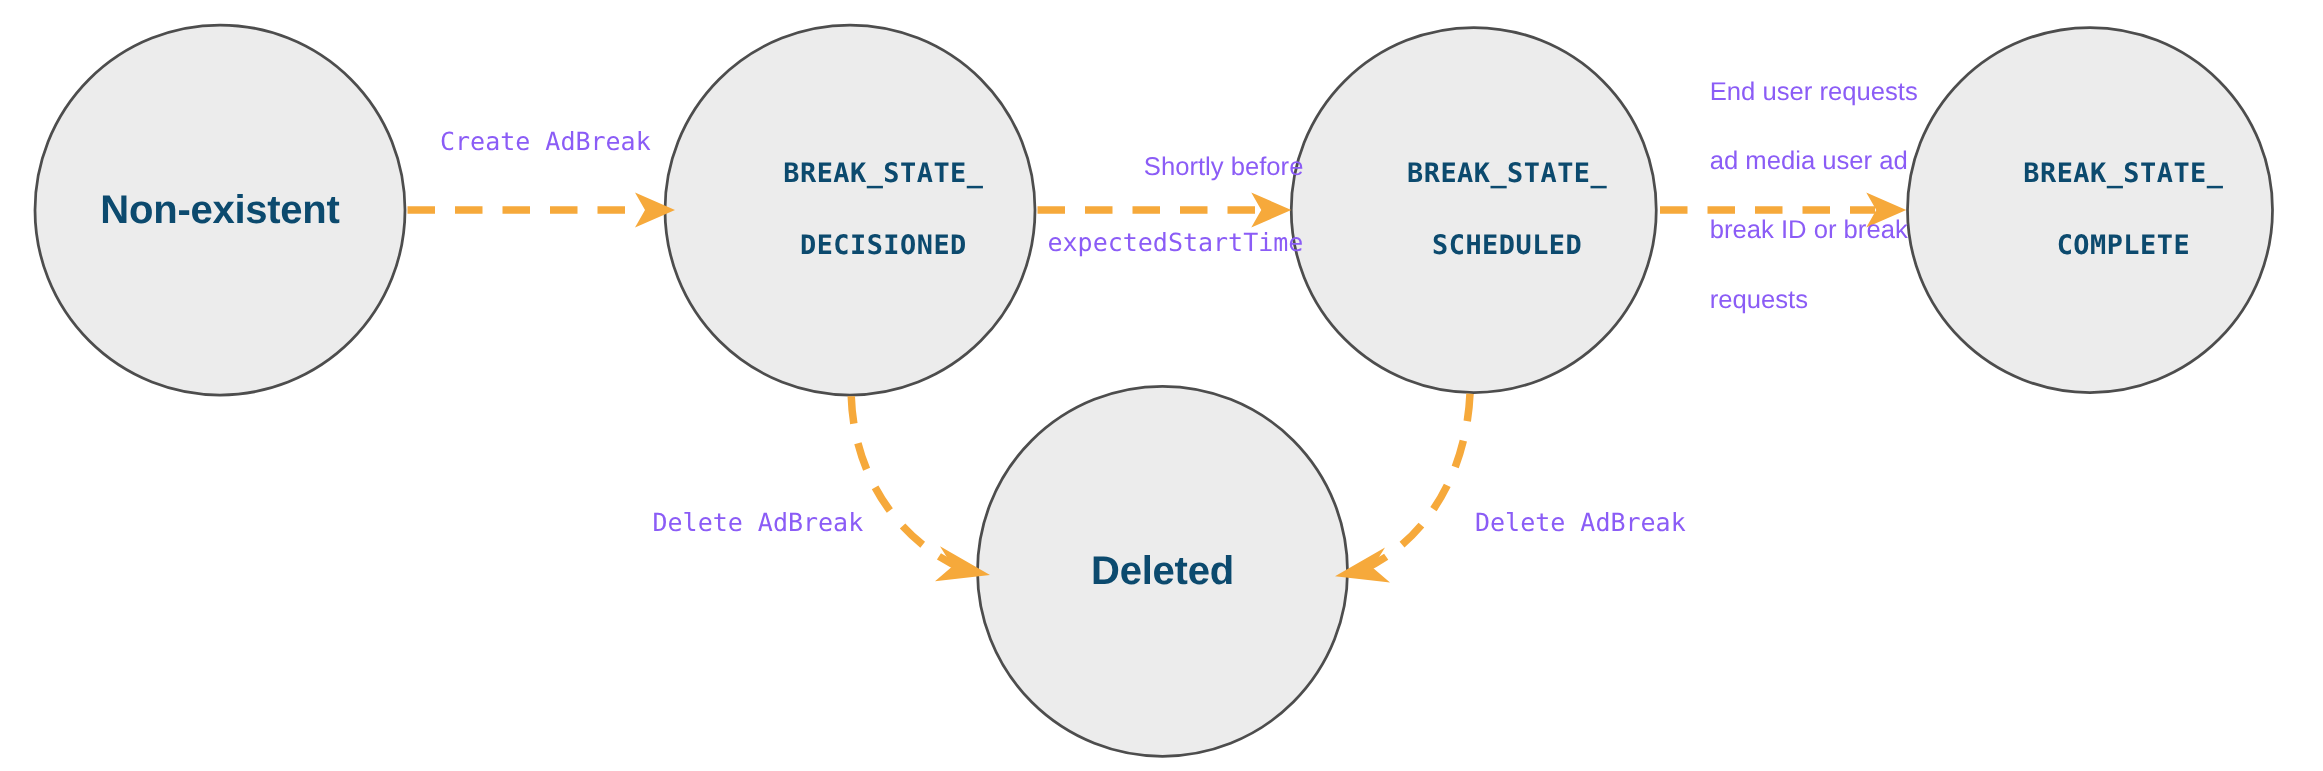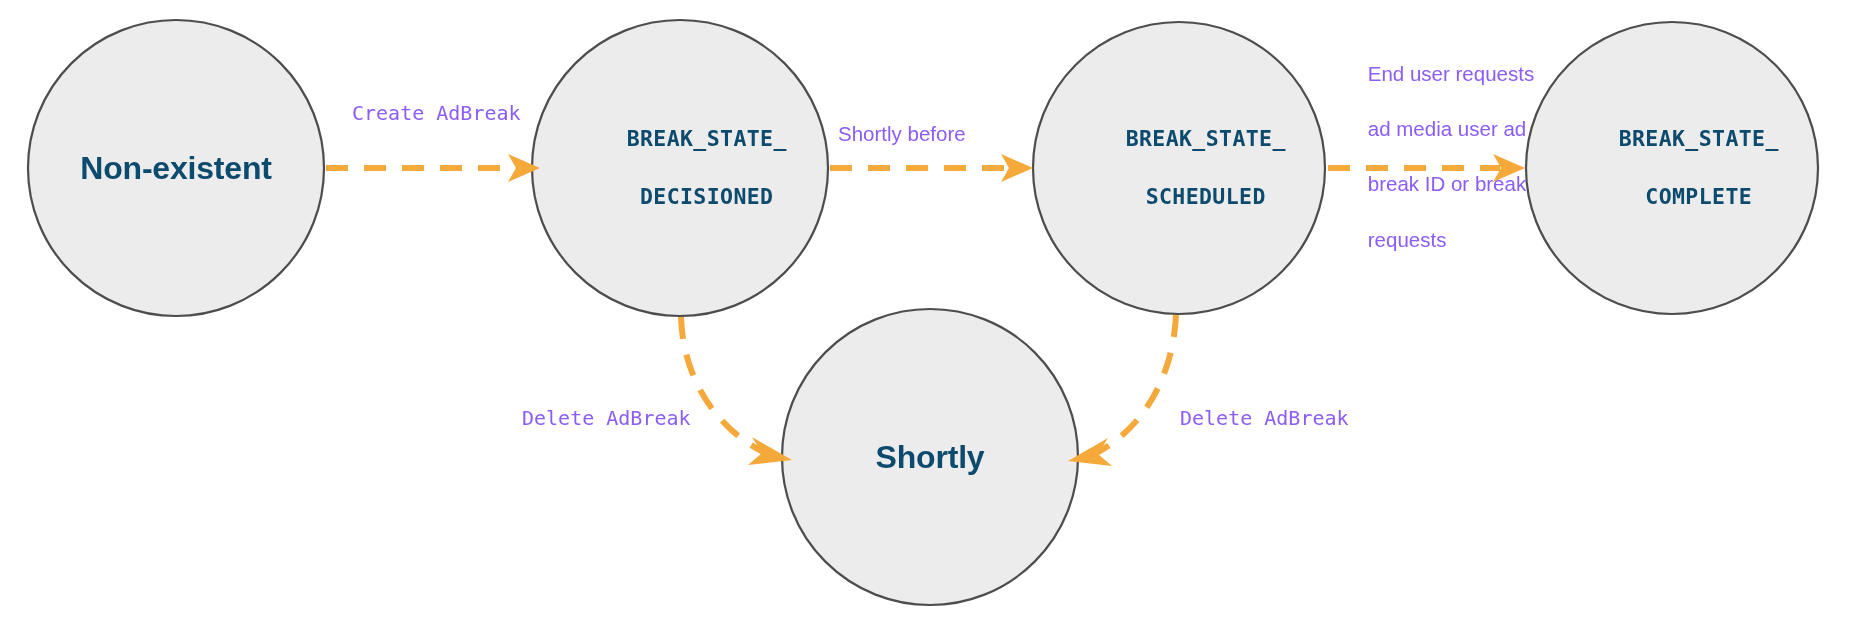--- a/index.html
+++ b/index.html
@@ -136,26 +136,27 @@
   <div class="node-label code" style="left:1179px; top:168px;">
     <span>BREAK_STATE_</span><br>
     <span>SCHEDULED</span>
   </div>
 
   <div class="node-label code" style="left:1672px; top:168px;">
     <span>BREAK_STATE_</span><br>
     <span>COMPLETE</span>
   </div>
 
-  <div class="node-label plain" style="left:930px; top:457px;">Shortly</div>
+  <div class="node-label plain" style="left:930px; top:457px;">Deleted</div>
 
   <div class="edge-label code" style="left:352px; top:100px;">Create AdBreak</div>
 
   <div class="edge-label mixed" style="left:838px; top:86px;text-align:right;">
     <span class="l-prose">Shortly before</span>
+    <span class="l-code">expectedStartTime</span>
   </div>
 
   <div class="edge-label prose" style="left:1345px; top:32px;">
     <span>End user requests</span><br>
     <span>ad media user ad</span><br>
     <span>break ID or break</span><br>
     <span>requests</span>
   </div>
 
   <div class="edge-label code" style="left:522px; top:405px;">Delete AdBreak</div>

